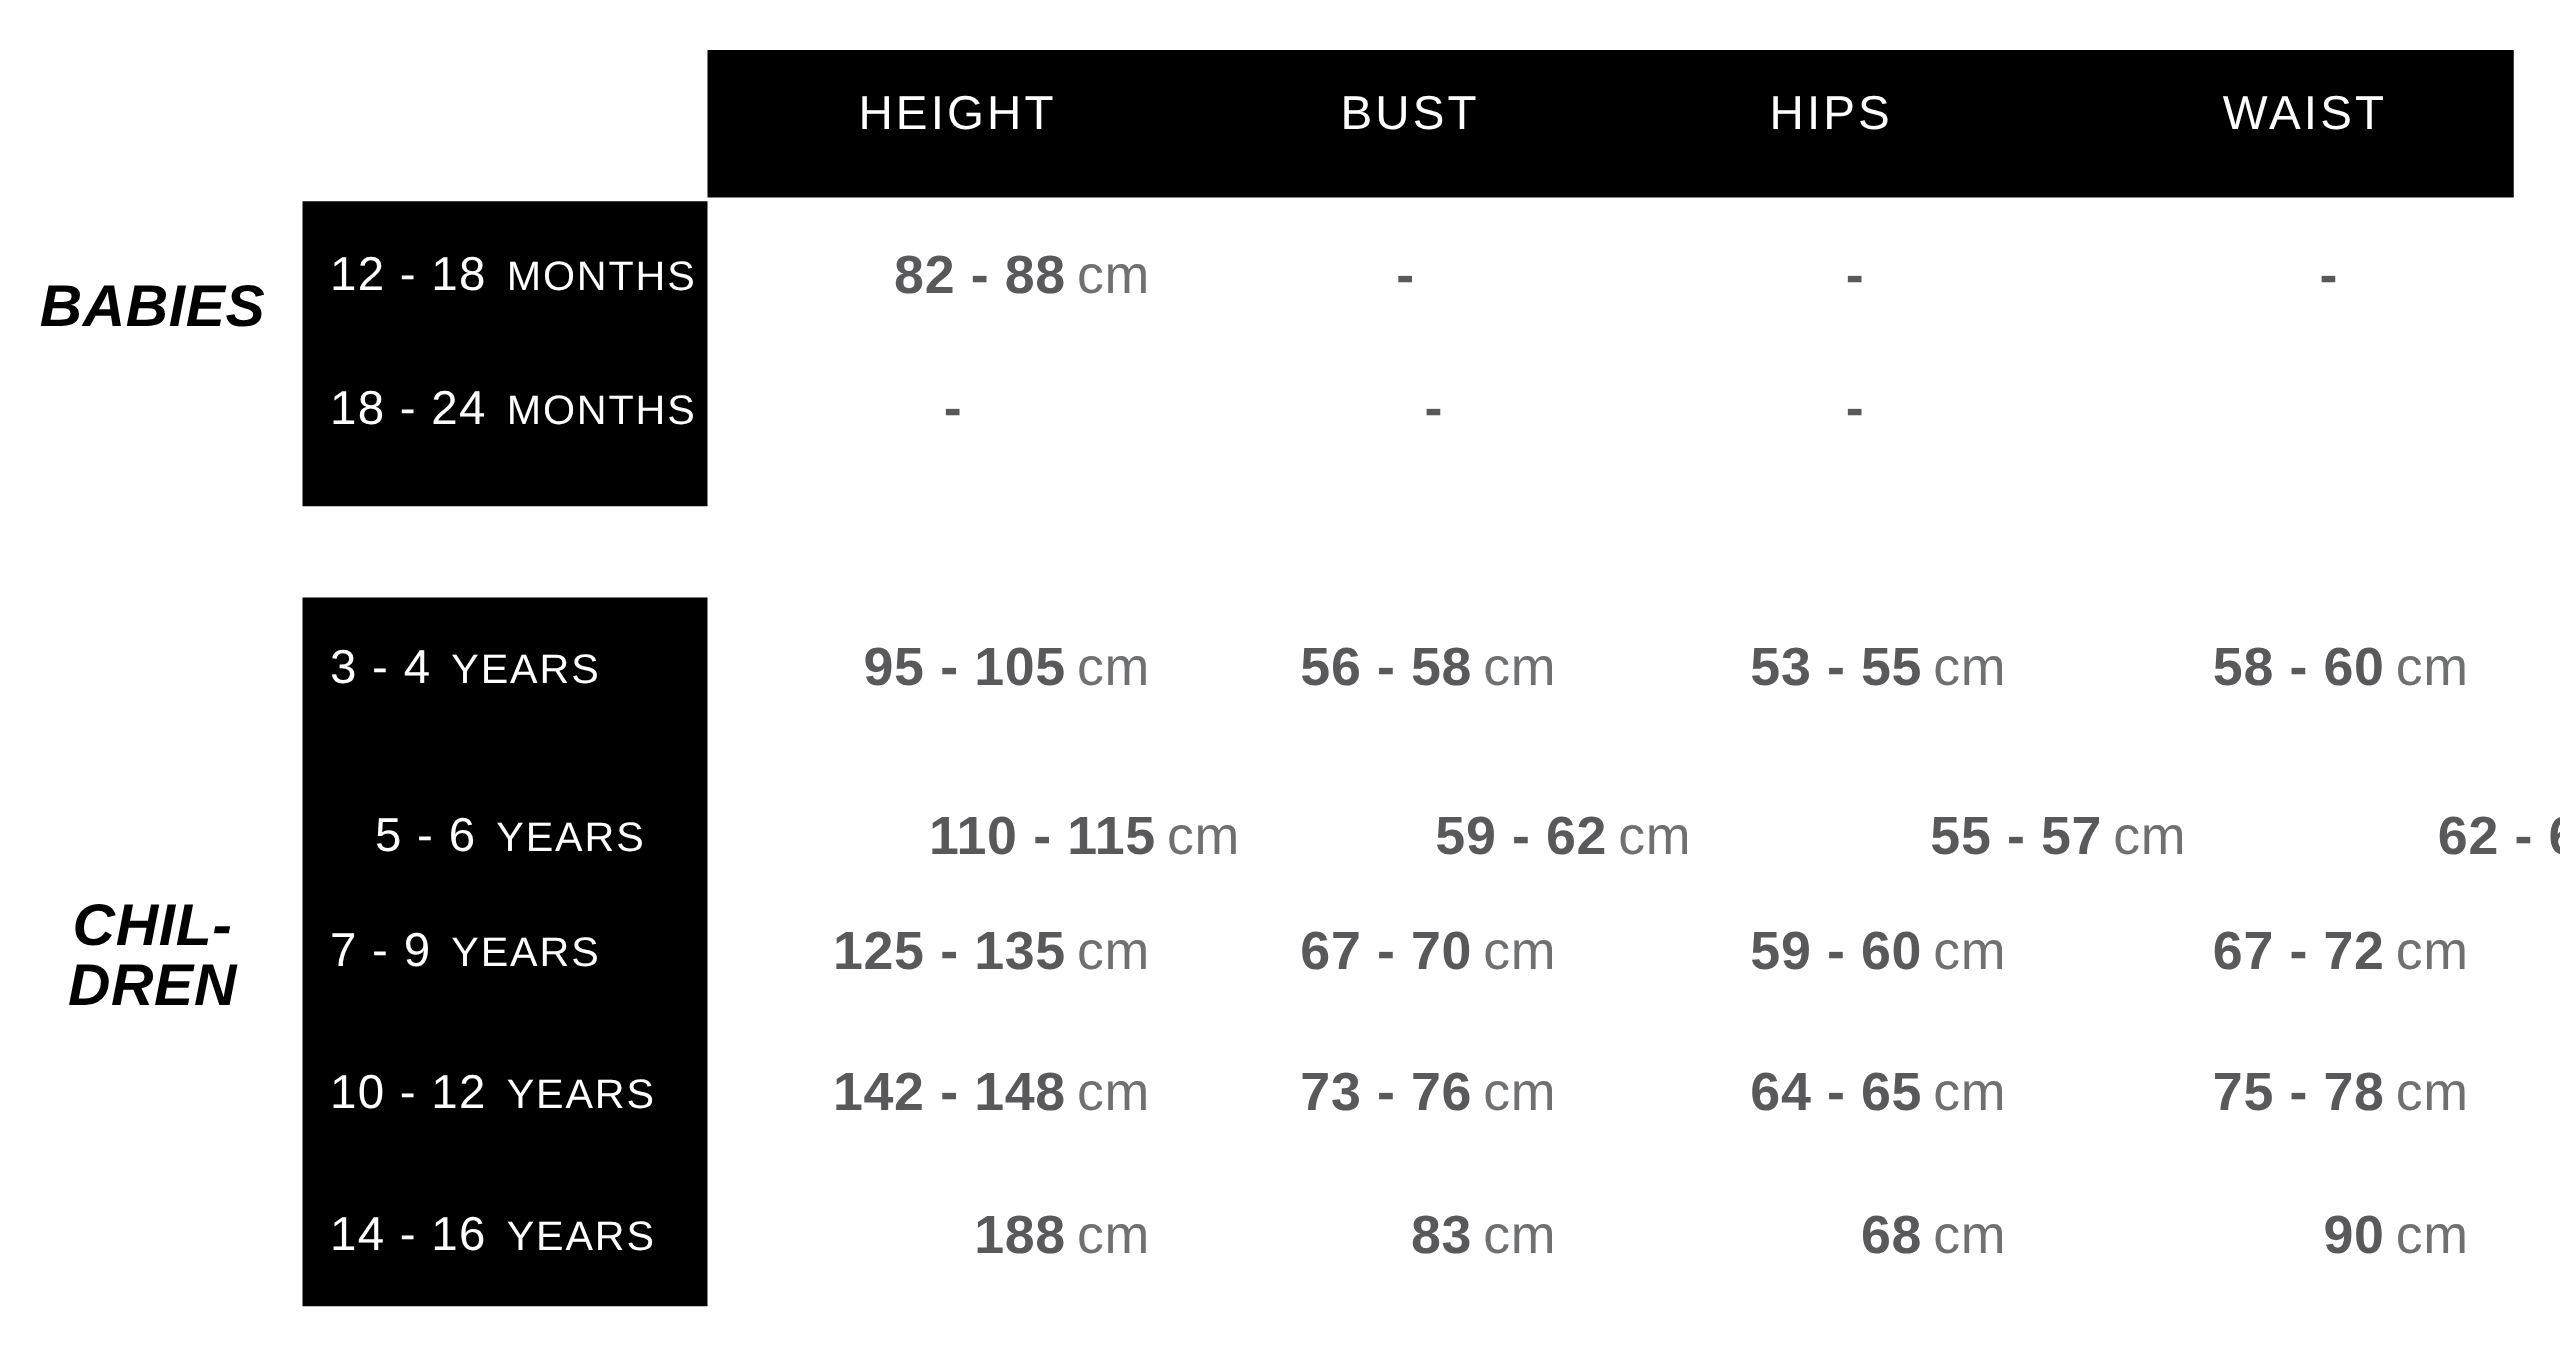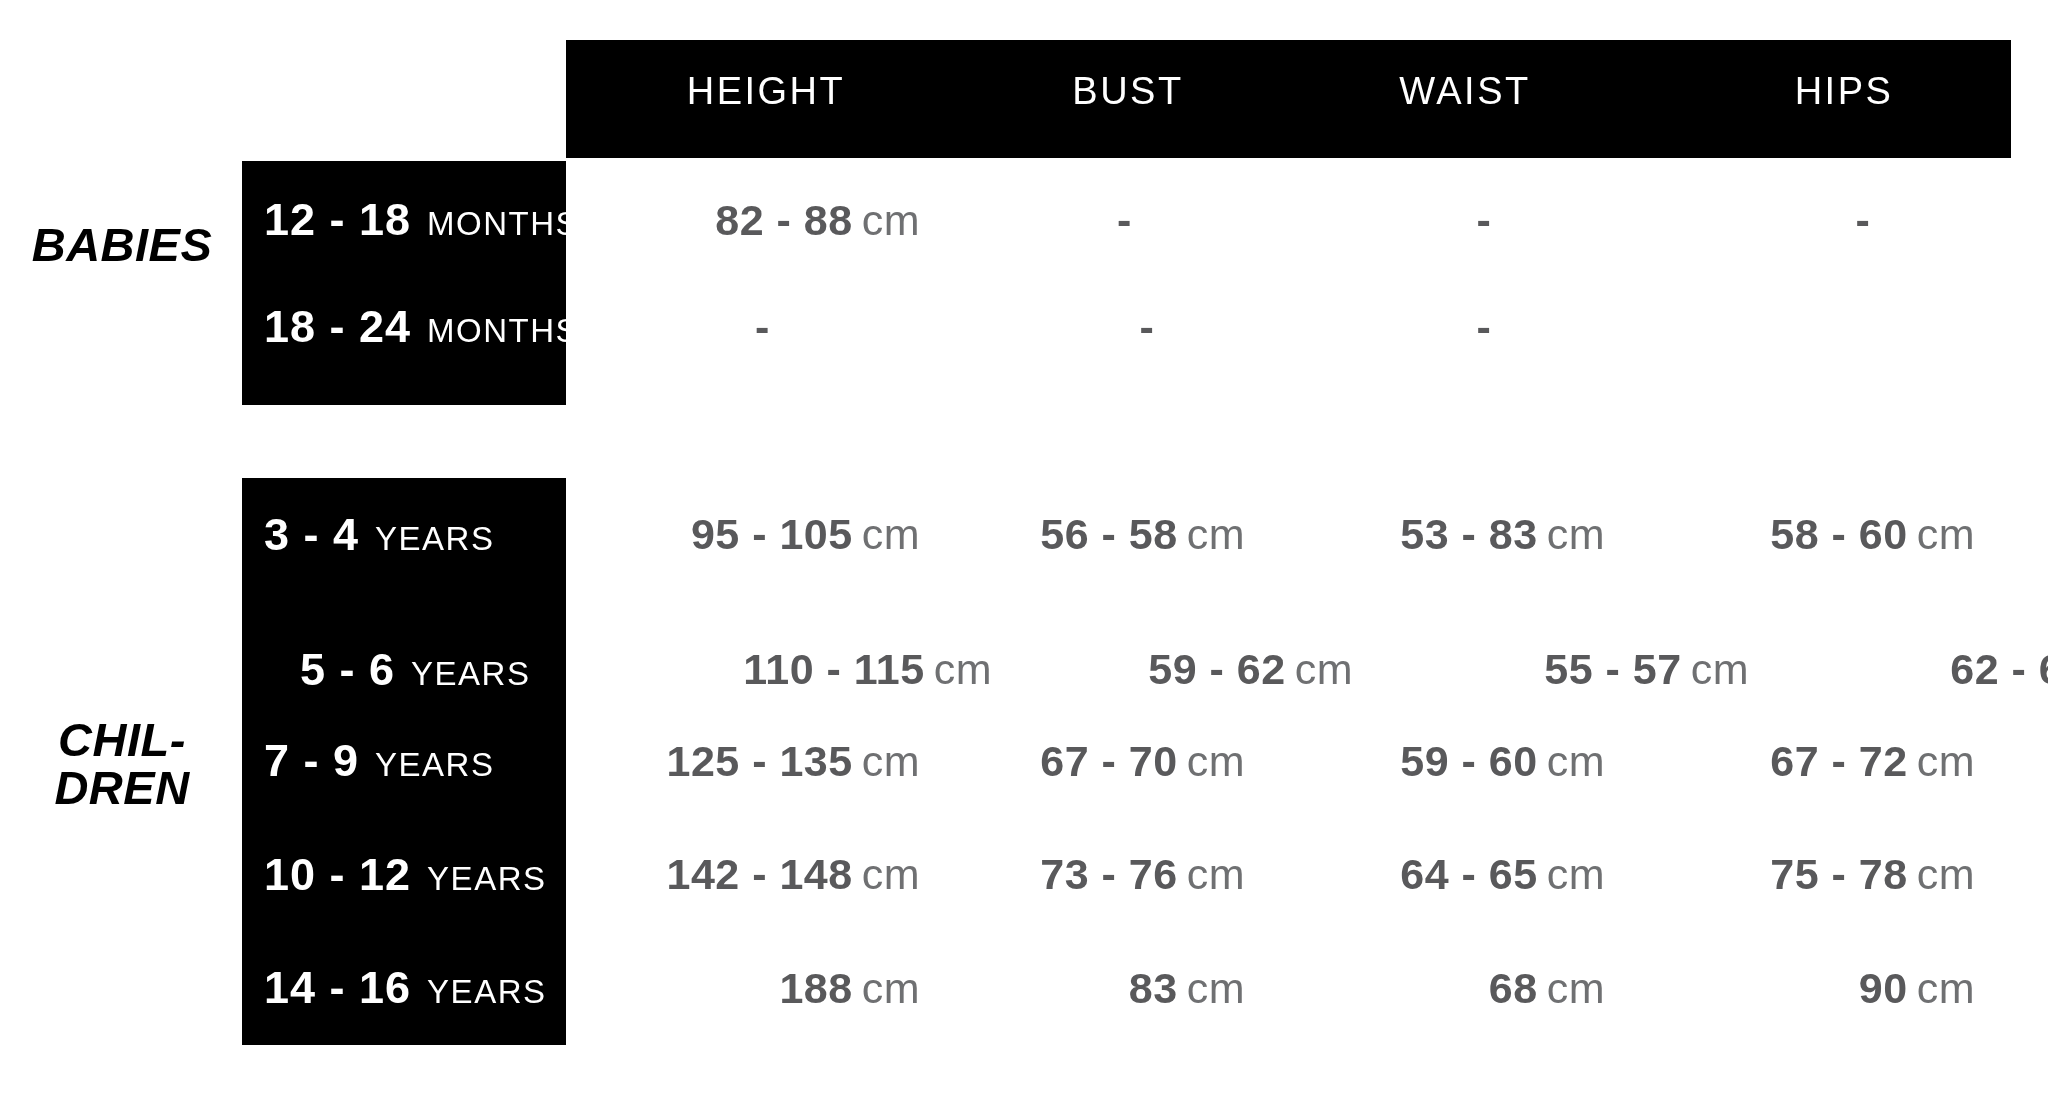--- a/index.html
+++ b/index.html
@@ -27,21 +27,21 @@
     white-space:nowrap;
   }
   #header-row{top:40px;height:102px;}
   .hcell{
     text-align:center;color:var(--header-text);
     font-size:38px;font-weight:400;letter-spacing:2.5px;
   }
 
   
   .lcell{padding-left:22px;color:var(--label-text);}
-  .lnum{font-weight:700;font-size:45px;letter-spacing:1px;margin-top:28px;}
+  .lnum{font-weight:400;font-size:38px;letter-spacing:1px;margin-top:28px;}
   .lunit{font-size:33px;font-weight:400;letter-spacing:1.5px;margin-left:16px;}
 
   
   .vcell{
     text-align:right;color:var(--value-number);
     font-weight:700;font-size:43px;letter-spacing:0.5px;padding-left:38px;
   }
   .vcell:nth-child(3){padding-right:46px;}
   .vcell:nth-child(4){padding-right:45px;}
   .vcell:nth-child(5){padding-right:35px;}
@@ -66,22 +66,22 @@
 
   <div class="bar" id="header-bar"></div>
   <div class="bar" id="babies-box"></div>
   <div class="bar" id="children-box"></div>
 
   <div class="trow" id="header-row">
     <div></div>
     <div></div>
     <div class="hcell">HEIGHT</div>
     <div class="hcell">BUST</div>
+    <div class="hcell">HIPS</div>
     <div class="hcell">WAIST</div>
-    <div class="hcell">HIPS</div>
   </div>
 
   <div class="group-label" id="label-babies">BABIES</div>
 
   <div class="group-label" id="label-children">
     <div>CHIL-</div>
     <div>DREN</div>
   </div>
 
 <div class="trow" style="top: 161px; height: 118px;">
@@ -97,21 +97,21 @@
       <div class="lcell"><span class="lnum">18 - 24</span><span class="lunit">MONTHS</span></div>
       <div class="vcell dash dash-bust">-</div>
       <div class="vcell dash dash-waist">-</div>
       <div class="vcell dash dash-hips">-</div>
     </div>
     <div class="trow" style="top: 478px; height: 113.4px;">
       <div></div>
       <div class="lcell"><span class="lnum">3 - 4</span><span class="lunit">YEARS</span></div>
       <div class="vcell"><span class="vnum">95 - 105</span><span class="cm">cm</span></div>
       <div class="vcell"><span class="vnum">56 - 58</span><span class="cm">cm</span></div>
-      <div class="vcell"><span class="vnum">53 - 83</span><span class="cm">cm</span></div>
+      <div class="vcell"><span class="vnum">53 - 55</span><span class="cm">cm</span></div>
       <div class="vcell"><span class="vnum">58 - 60</span><span class="cm">cm</span></div>
     </div>
     <div class="trow" style="top: 613px; height: 113.4px; gap: 36px;">
       <div></div>
       <div class="lcell"><span class="lnum">5 - 6</span><span class="lunit">YEARS</span></div>
       <div class="vcell"><span class="vnum">110 - 115</span><span class="cm">cm</span></div>
       <div class="vcell"><span class="vnum">59 - 62</span><span class="cm">cm</span></div>
       <div class="vcell"><span class="vnum">55 - 57</span><span class="cm">cm</span></div>
       <div class="vcell"><span class="vnum">62 - 64</span><span class="cm">cm</span></div>
     </div>

